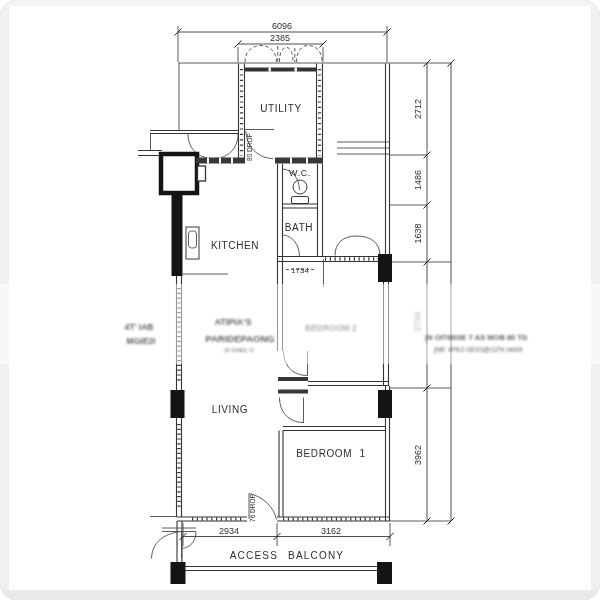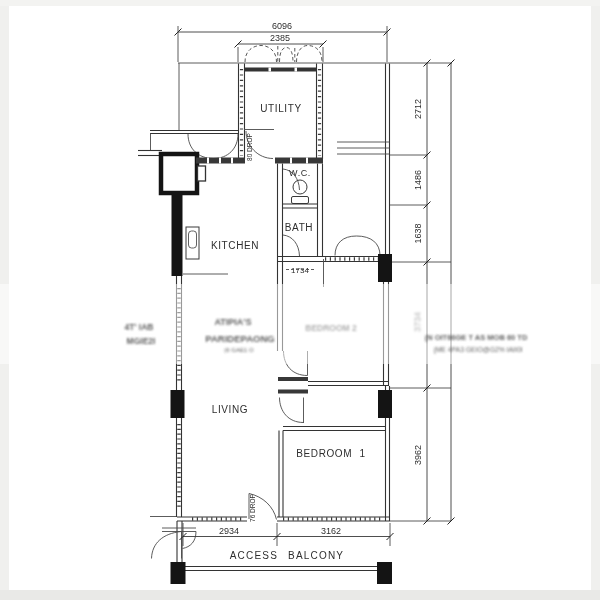--- a/index.html
+++ b/index.html
@@ -1,17 +1,17 @@
 <!DOCTYPE html>
 <html><head>
 <meta charset="utf-8">
 <style>
   html,body{margin:0;padding:0;background:#fff;}
   #stage{position:relative;width:600px;height:600px;background:#0369a1;overflow:hidden;
-         font-family:"Liberation Sans", sans-serif;}
+         font-family:"Liberation Sans", sans-serif;border-radius:17px;}
   svg{position:absolute;left:0;top:0;}
   svg text{fill:#2e2e2e;font-family:"Liberation Sans", sans-serif;}
   .room{font-size:10px;letter-spacing:.6px;}
   .dim{font-size:9px;}
   .small{font-size:6.5px;}
   .wm{fill:#3c3c3c;opacity:.82;}
   .thin{stroke:#4a4a4a;stroke-width:.9;fill:none;}
   .wall{stroke:#333;stroke-width:1.1;fill:none;}
   .dash{stroke:#444;stroke-width:.9;fill:none;stroke-dasharray:3.5 2.5;}
   .win{stroke:#3a3a3a;stroke-width:3.5;fill:none;stroke-dasharray:1.2 3.6;}

